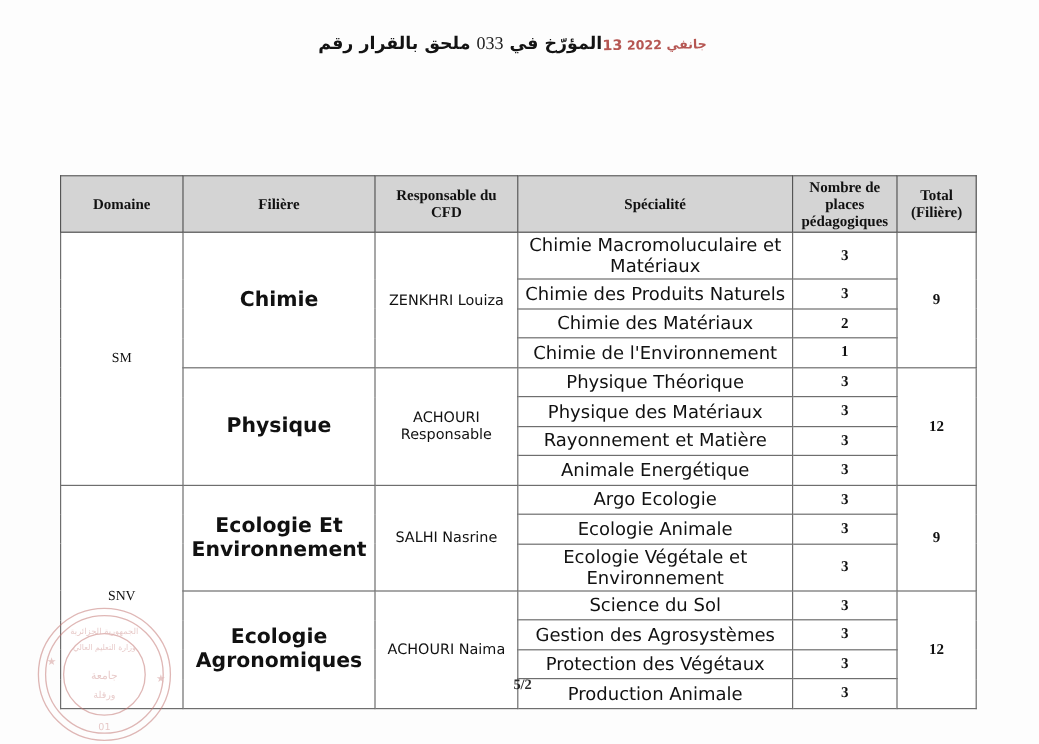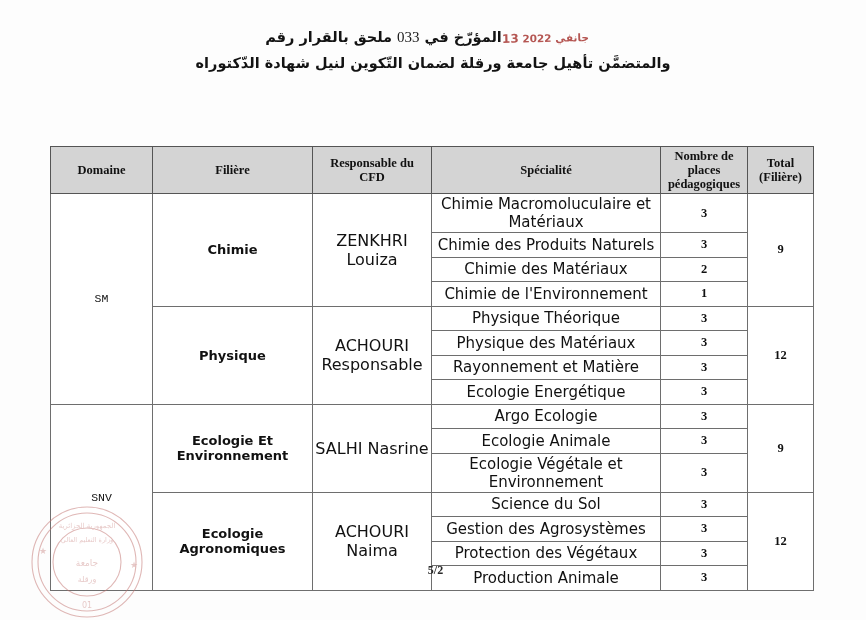--- a/index.html
+++ b/index.html
@@ -78,32 +78,32 @@
     background: #d4d4d4;
     font-family: "Liberation Serif", serif;
     font-weight: bold;
     font-size: 12.5px;
     height: 45px;
     line-height: 1.12;
     padding: 2px 3px;
     border-color: #555;
   }
   td.c-domaine {
-    font-family: Liberation Mono, monospace;
+    font-family: Liberation Serif, serif;
     font-size: 11.5px;
     font-weight: normal;
   }
   td.c-filiere {
     font-family: "DejaVu Sans", sans-serif;
-    font-size: 13px;
+    font-size: 17px;
     font-weight: bold;
   }
   td.c-resp {
     font-family: "DejaVu Sans", sans-serif;
-    font-size: 16px;
+    font-size: 12px;
     font-weight: normal;
   }
   td.c-spec {
     font-family: "DejaVu Sans", sans-serif;
     font-size: 15px;
     height: 24.5px;
     padding: 1px 4px;
   }
   td.c-places {
     font-family: "Liberation Serif", serif;
@@ -146,21 +146,20 @@
 
   <div class="doc-header">
 
     <div class="hdr-line hdr-line-1">
       <span class="date-stamp">
         <span class="d-day">13</span>
         <span>جانفي 2022</span>
       </span><span>المؤرّخ في</span><span class="decree-no">033</span><span>ملحق بالقرار رقم</span>
     </div>
 
-    <div class="hdr-line hdr-line-2">والمتضمَّن تأهيل جامعة ورقلة لضمان التّكوين لنيل شهادة الدّكتوراه</div>
   </div>
 
   <div class="tbl-wrap">
     <table class="grid">
       <colgroup>
         <col style="width:102px">
         <col style="width:160px">
         <col style="width:119px">
         <col style="width:229px">
         <col style="width:87px">
@@ -213,21 +212,21 @@
           </tr>
           <tr>
             <td class="c-spec">Physique des Matériaux</td>
             <td class="c-places">3</td>
           </tr>
           <tr>
             <td class="c-spec">Rayonnement et Matière</td>
             <td class="c-places">3</td>
           </tr>
           <tr>
-            <td class="c-spec">Ecologie Energétique</td>
+            <td class="c-spec">Animale Energétique</td>
             <td class="c-places">3</td>
           </tr>
           <tr>
             <td class="c-domaine" rowspan="7">SNV</td>
             <td class="c-filiere" rowspan="3">Ecologie Et Environnement</td>
             <td class="c-resp" rowspan="3">SALHI Nasrine</td>
             <td class="c-spec">Argo Ecologie</td>
             <td class="c-places">3</td>
             <td class="c-total" rowspan="3">9</td>
           </tr>

